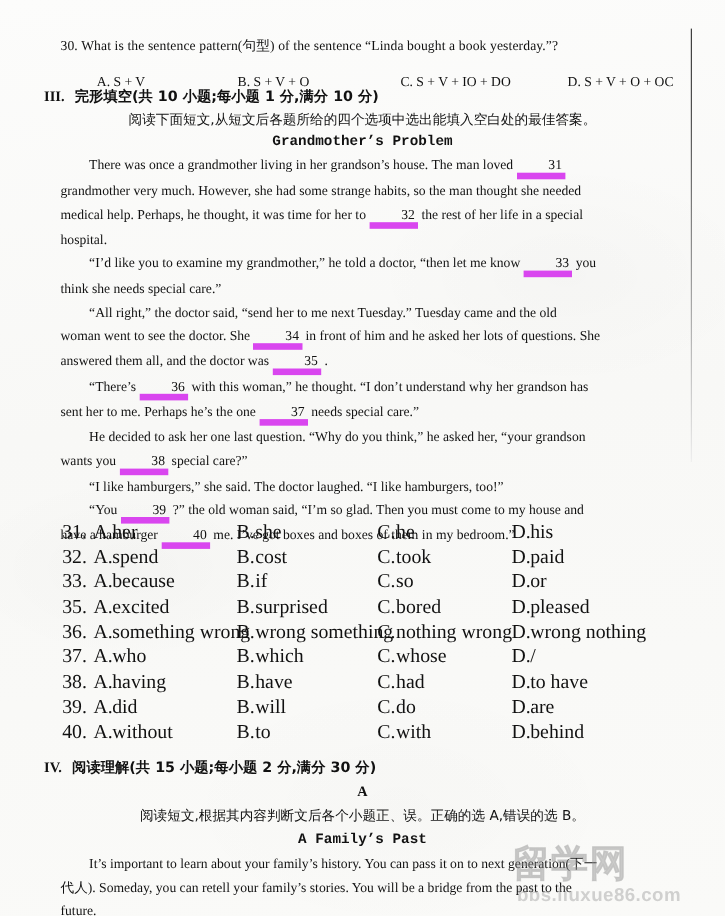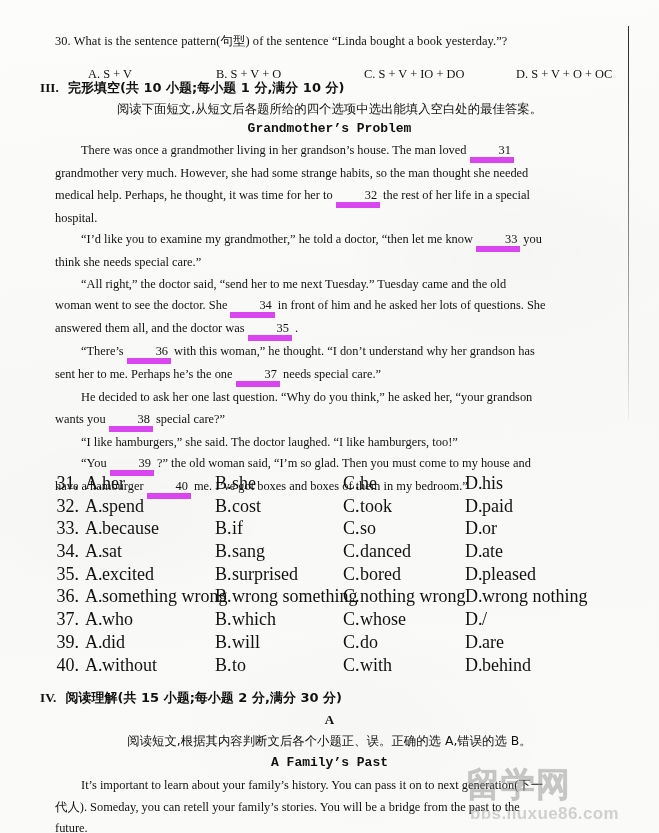--- a/index.html
+++ b/index.html
@@ -264,27 +264,20 @@
     </div>
 
     <div class="opt-row">
       <span class="num">33.</span>
       <span class="cA"><span class="lbl">A.</span><span>because</span></span>
       <span class="cB"><span class="lbl">B.</span><span>if</span></span>
       <span class="cC"><span class="lbl">C.</span><span>so</span></span>
       <span class="cD"><span class="lbl">D.</span><span>or</span></span>
     </div>
 
-    <div class="opt-row">
-      <span class="num">34.</span>
-      <span class="cA"><span class="lbl">A.</span><span>sat</span></span>
-      <span class="cB"><span class="lbl">B.</span><span>sang</span></span>
-      <span class="cC"><span class="lbl">C.</span><span>danced</span></span>
-      <span class="cD"><span class="lbl">D.</span><span>ate</span></span>
-    </div>
 
     <div class="opt-row">
       <span class="num">35.</span>
       <span class="cA"><span class="lbl">A.</span><span>excited</span></span>
       <span class="cB"><span class="lbl">B.</span><span>surprised</span></span>
       <span class="cC"><span class="lbl">C.</span><span>bored</span></span>
       <span class="cD"><span class="lbl">D.</span><span>pleased</span></span>
     </div>
 
     <div class="opt-row">
@@ -296,20 +289,27 @@
     </div>
 
     <div class="opt-row">
       <span class="num">37.</span>
       <span class="cA"><span class="lbl">A.</span><span>who</span></span>
       <span class="cB"><span class="lbl">B.</span><span>which</span></span>
       <span class="cC"><span class="lbl">C.</span><span>whose</span></span>
       <span class="cD"><span class="lbl">D.</span><span>/</span></span>
     </div>
 
+    <div class="opt-row">
+      <span class="num">38.</span>
+      <span class="cA"><span class="lbl">A.</span><span>having</span></span>
+      <span class="cB"><span class="lbl">B.</span><span>have</span></span>
+      <span class="cC"><span class="lbl">C.</span><span>had</span></span>
+      <span class="cD"><span class="lbl">D.</span><span>to have</span></span>
+    </div>
 
     <div class="opt-row">
       <span class="num">39.</span>
       <span class="cA"><span class="lbl">A.</span><span>did</span></span>
       <span class="cB"><span class="lbl">B.</span><span>will</span></span>
       <span class="cC"><span class="lbl">C.</span><span>do</span></span>
       <span class="cD"><span class="lbl">D.</span><span>are</span></span>
     </div>
 
     <div class="opt-row">

